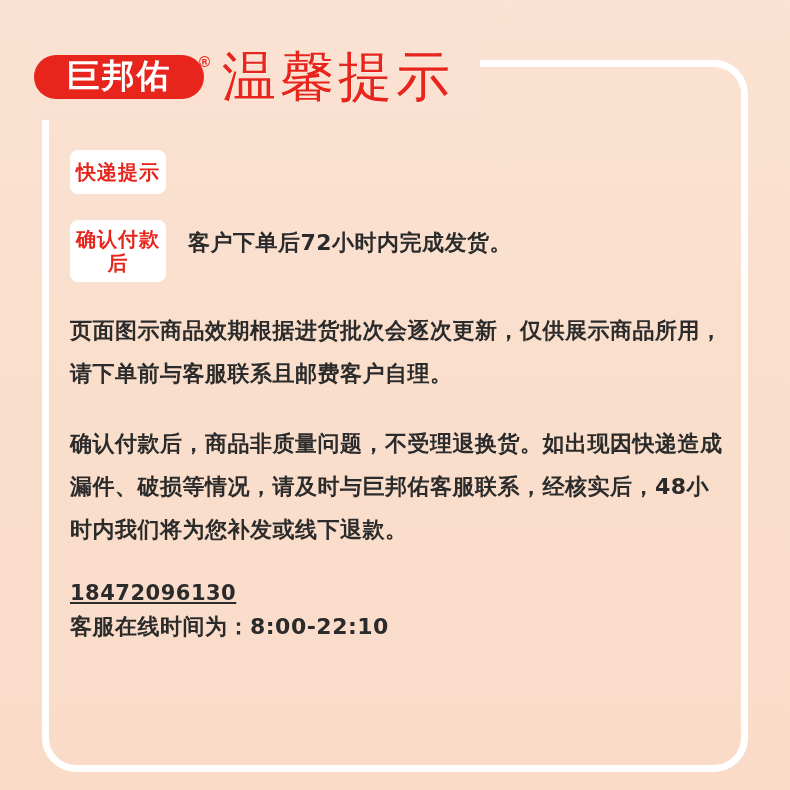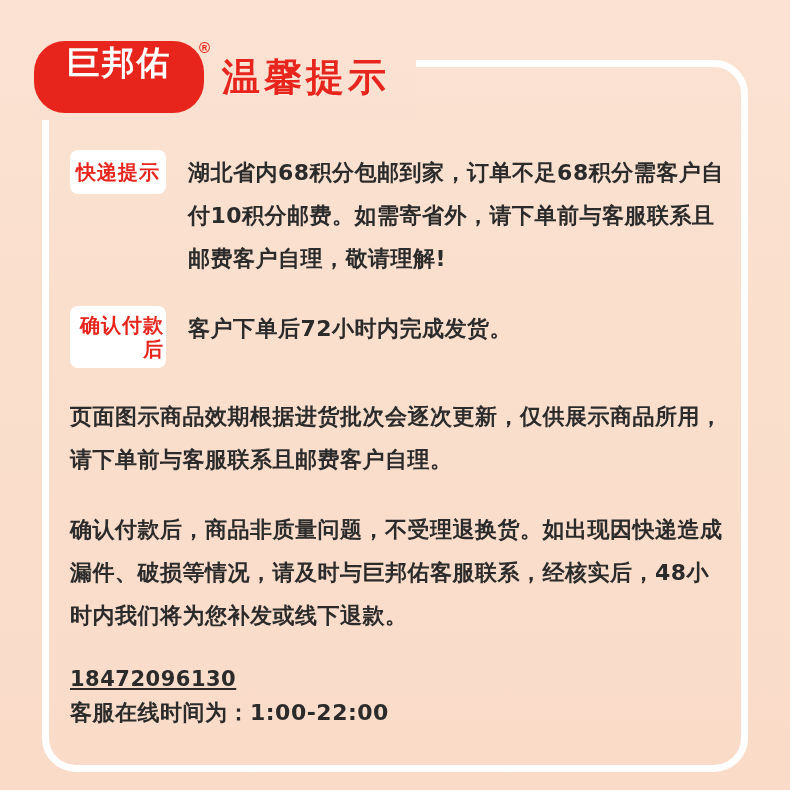--- a/index.html
+++ b/index.html
@@ -40,46 +40,46 @@
     display: flex;
     align-items: center;
     gap: 18px;
     background: linear-gradient(180deg, #fbe2d2 0%, #fae0d0 100%);
     padding-right: 26px;
     z-index: 5;
   }
   .logo {
     position: relative;
     width: 170px;
-    height: 72px;
+    height: 44px;
     background: #e8251c;
     border-radius: 31px / 31px;
     display: flex;
-    align-items: flex-start;
+    align-items: flex-end;
     justify-content: center;
   }
   .logo-text {
     color: #ffffff;
     font-size: 33px;
     font-weight: bold;
     letter-spacing: 2px;
     font-family: "DejaVu Sans", "Liberation Sans", sans-serif;
   }
   .logo-reg {
     position: absolute;
     right: -6px;
     top: -2px;
     color: #e8251c;
     font-size: 15px;
     font-weight: bold;
   }
   .title {
     color: #e8251c;
-    font-size: 38px;
-    font-weight: bold;
+    font-size: 54px;
+    font-weight: normal;
     letter-spacing: 4px;
     white-space: nowrap;
     font-family: "DejaVu Sans", "Liberation Sans", sans-serif;
     text-shadow: 1px 1px 0 rgba(255,255,255,0.35);
   }
   .rows {
     position: absolute;
     left: 70px;
     top: 150px;
     width: 660px;
@@ -99,21 +99,21 @@
     font-size: 20px;
     font-weight: bold;
     letter-spacing: 1px;
     display: flex;
     align-items: center;
     justify-content: center;
     box-sizing: border-box;
     padding: 7px 2px;
     margin-right: 22px;
     font-family: "DejaVu Sans", "Liberation Sans", sans-serif;
-    text-align: right;
+    text-align: center;
     line-height: 1.2;
   }
   .body-text {
     flex: 1 1 auto;
     color: #2b2b2b;
     font-size: 22px;
     line-height: 43px;
     font-weight: bold;
     font-family: "DejaVu Sans", "Liberation Sans", sans-serif;
     letter-spacing: 0.5px;
@@ -150,37 +150,36 @@
       <span class="logo-text">巨邦佑</span>
       <span class="logo-reg">®</span>
     </div>
     <div class="title">温馨提示</div>
   </div>
 
   <div class="rows">
 
     <div class="row">
       <div class="tag">快递提示</div>
-      <div class="body-text">湖北省内68积分包邮到家，订单不足68积分需客户自付10积分邮费。如需寄省外，请下单前与客服联系且邮费客户自理，敬请理解!</div>
     </div>
 
     <div class="row">
       <div class="tag">确认付款后</div>
       <div class="body-text">客户下单后72小时内完成发货。</div>
     </div>
 
     <div class="row">
       <div class="body-text">页面图示商品效期根据进货批次会逐次更新，仅供展示商品所用，请下单前与客服联系且邮费客户自理。</div>
     </div>
 
     <div class="row">
       <div class="body-text">确认付款后，商品非质量问题，不受理退换货。如出现因快递造成漏件、破损等情况，请及时与巨邦佑客服联系，经核实后，48小时内我们将为您补发或线下退款。</div>
     </div>
 
     <div class="row row-phone">
       <div class="body-text">
         <div class="phone-number">18472096130</div>
-        <div class="phone-hours">客服在线时间为：1:00-22:00</div>
+        <div class="phone-hours">客服在线时间为：8:00-22:10</div>
       </div>
     </div>
 
   </div>
 </div>
 
 </body></html>

